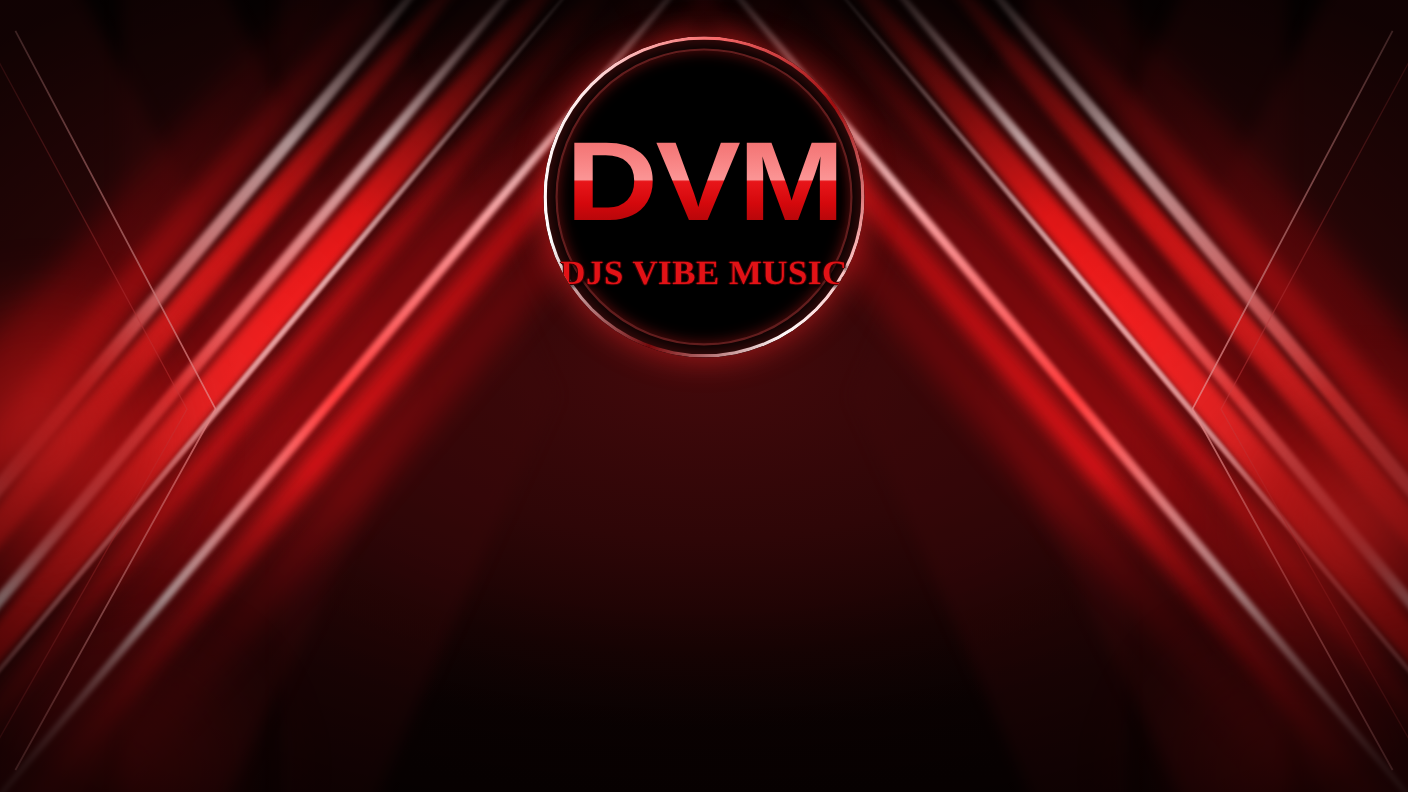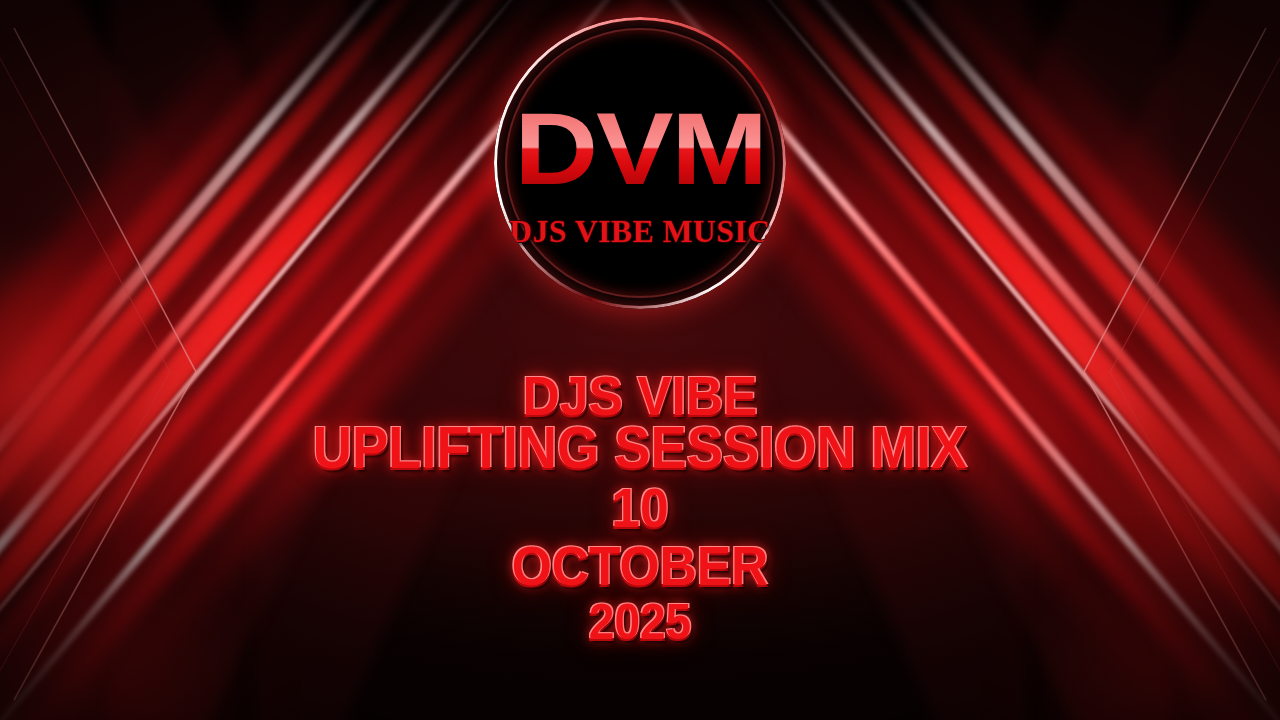--- a/index.html
+++ b/index.html
@@ -90,21 +90,21 @@
 
   .vignette {
     position:absolute; inset:0;
     background:radial-gradient(ellipse 70% 64% at 50% 50%, rgba(0,0,0,0) 42%, rgba(0,0,0,.45) 78%, rgba(0,0,0,.7) 100%);
     pointer-events:none;
   }
 
   
   #logo {
     position:absolute;
-    left:494px; top:17px;
+    left:494px; top:33px;
     width:292px; height:292px;
     border-radius:50%;
     overflow:hidden;
     background:
       radial-gradient(ellipse 90% 60% at 50% 42%, #6d0f12 0%, #430809 55%, #200405 100%);
     box-shadow:
       0 0 0 3px rgba(255,235,235,.0),
       0 0 26px 4px rgba(255,40,40,.45);
   }
   
@@ -289,21 +289,14 @@
     <div class="disc-bar" style="top:214px; height:6px;"></div>
     <div class="disc-bar" style="top:230px; height:10px;"></div>
     <div class="disc-bar" style="top:250px; height:5px;"></div>
     <div class="disc-core"></div>
     <div class="ring"></div>
     <div class="ring-inner"></div>
     <div class="logo-letters">DVM</div>
     <div class="logo-sub">DJS VIBE MUSIC</div>
   </div>
 
-  <div id="headline">
-    <div class="hl hl-1">DJS VIBE</div>
-    <div class="hl hl-2">UPLIFTING SESSION MIX</div>
-    <div class="hl hl-3">10</div>
-    <div class="hl hl-4">OCTOBER</div>
-    <div class="hl hl-5">2025</div>
-  </div>
 
 </div>
 
 </body></html>

